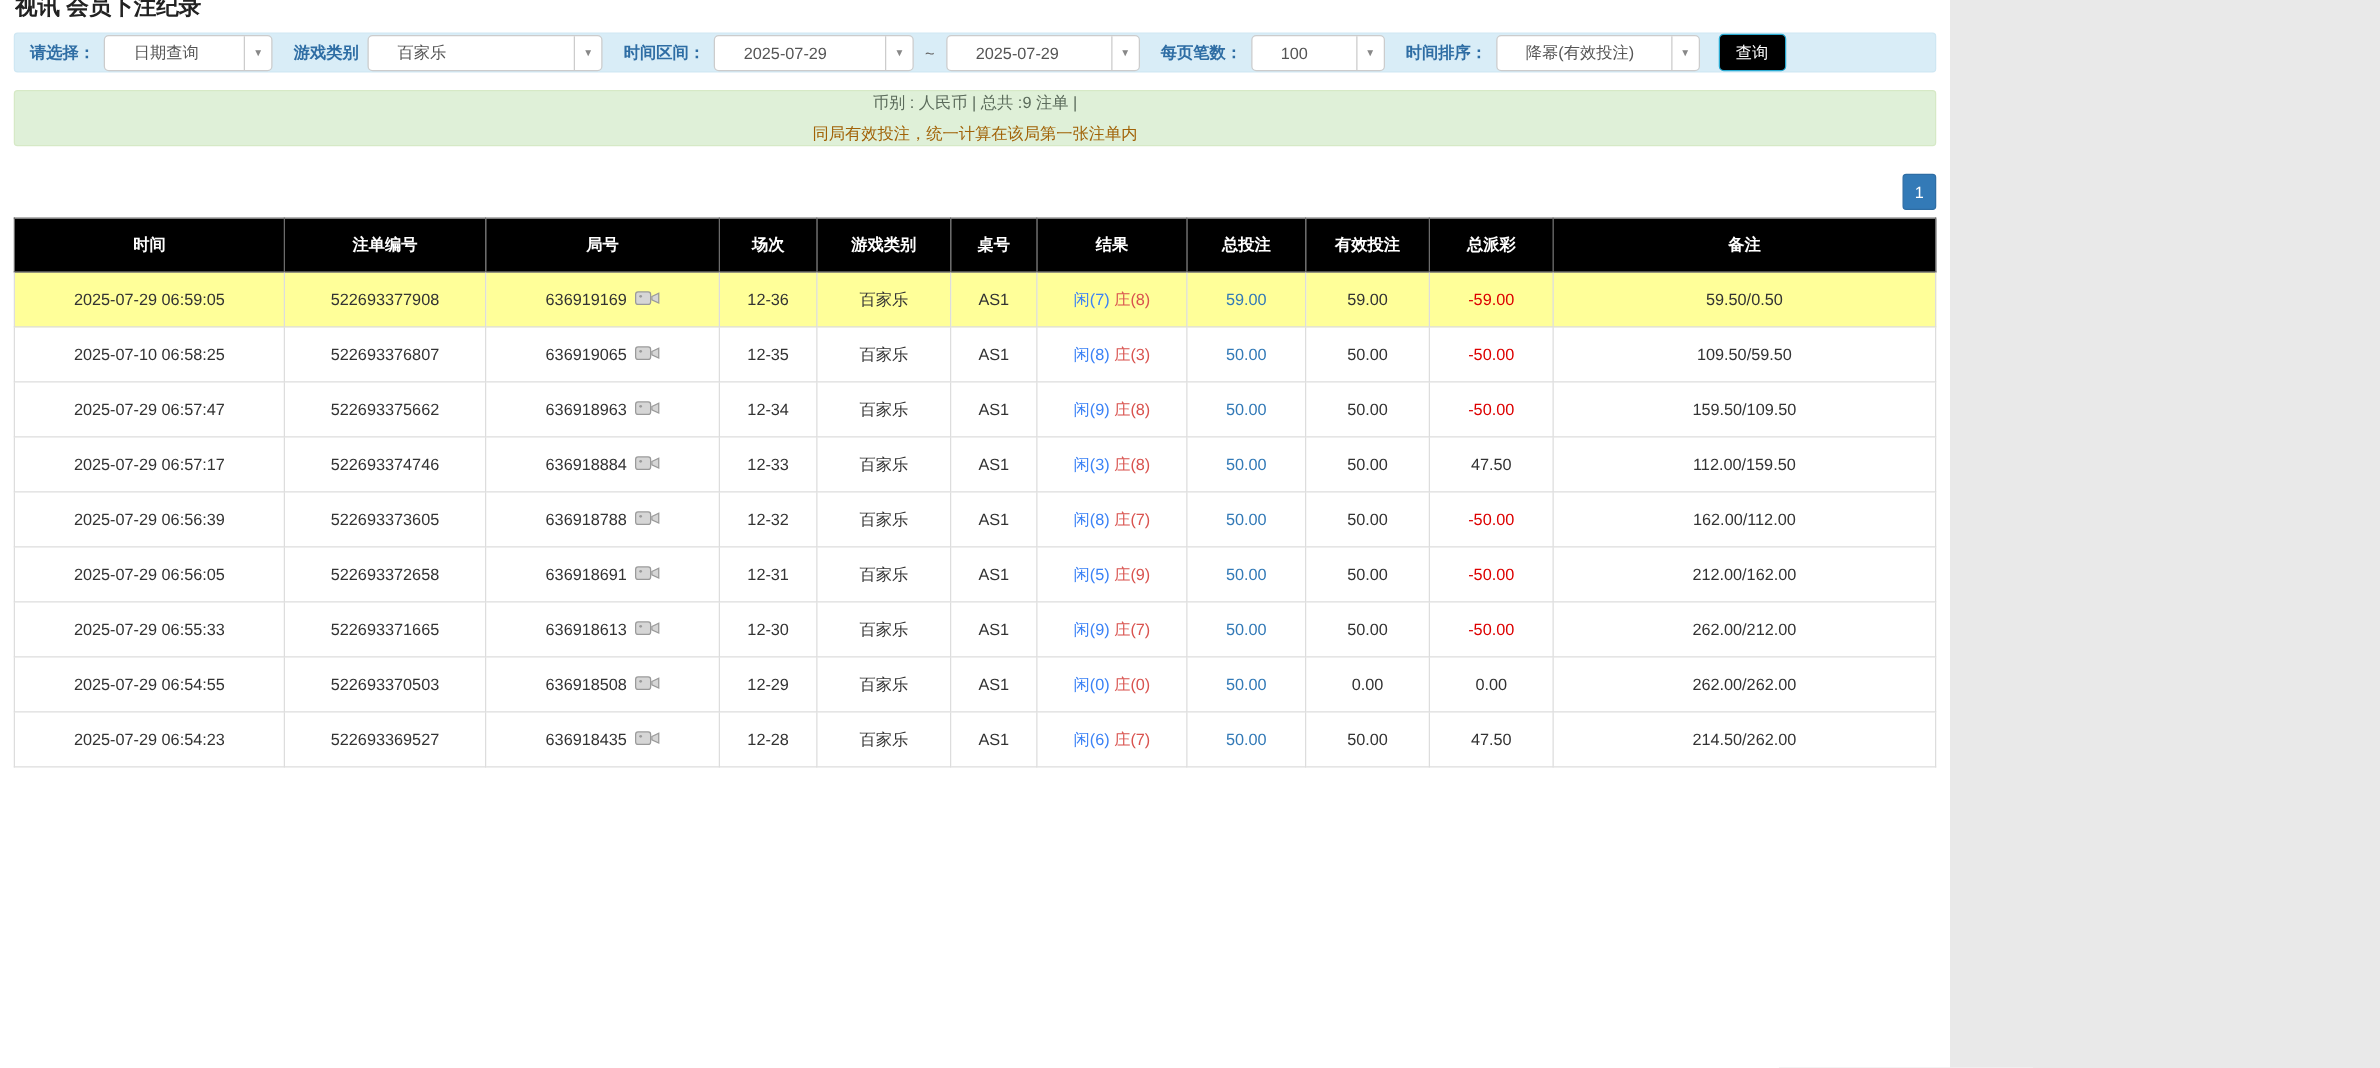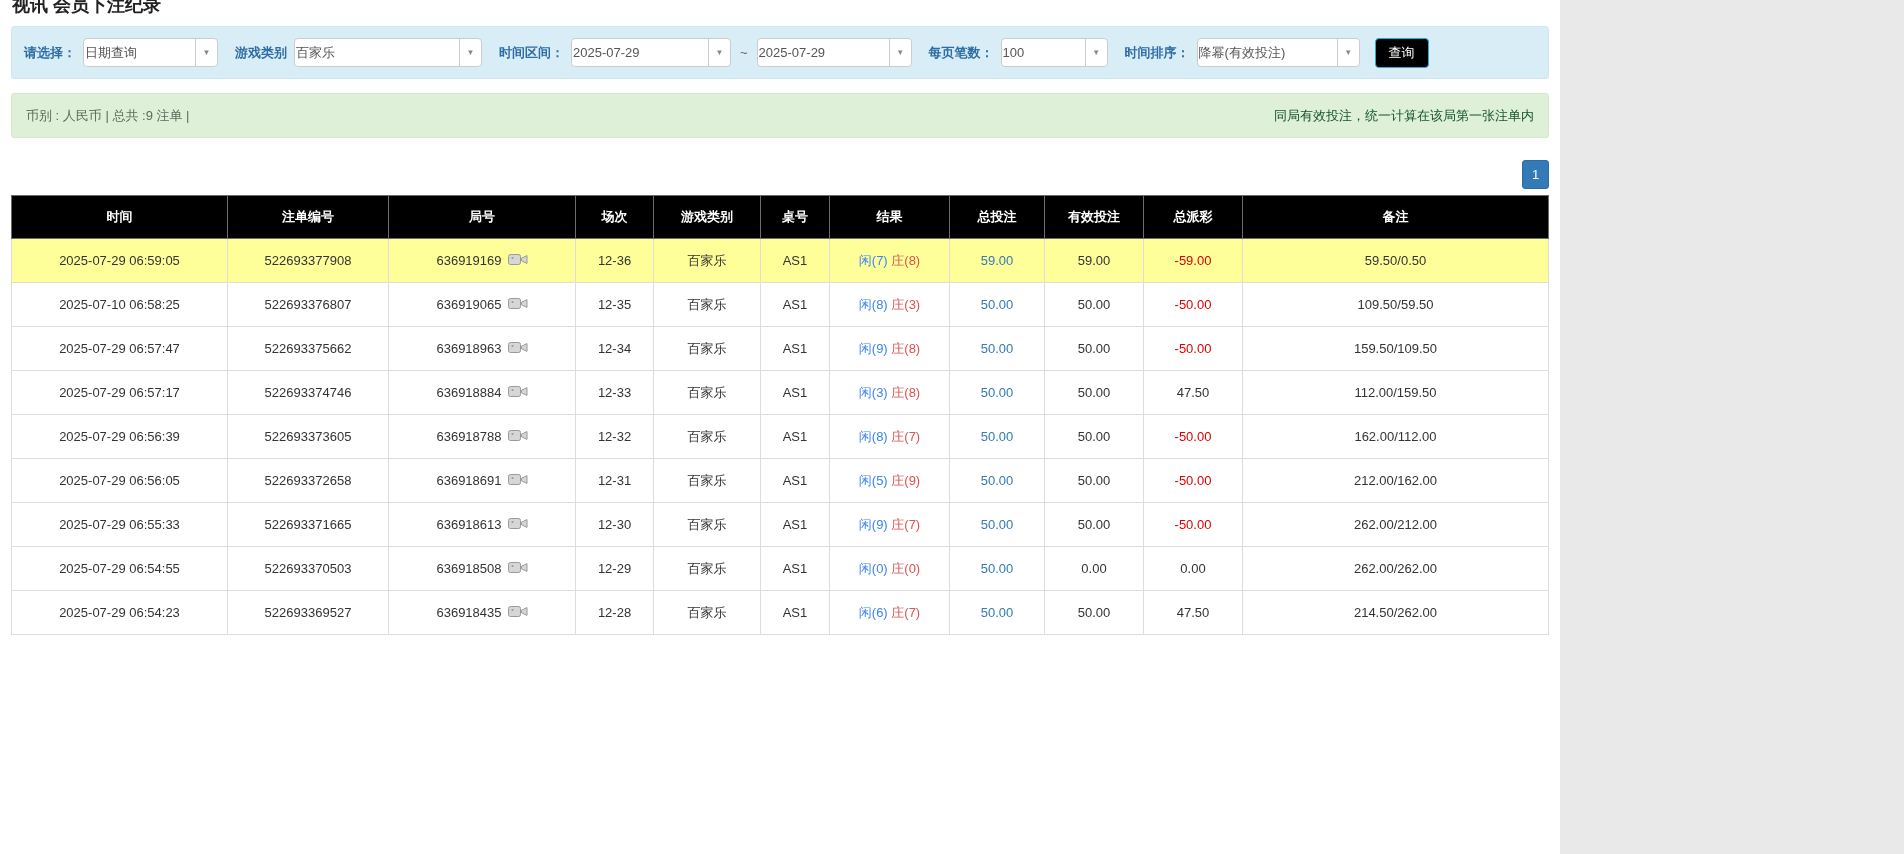--- a/index.html
+++ b/index.html
@@ -3,36 +3,36 @@
 <meta charset="utf-8">
 <style>
   * { box-sizing: border-box; }
   html,body { margin:0; padding:0; background:#e9e9e9; font-family:"Liberation Sans","DejaVu Sans",sans-serif; }
   .page { width:1560px; min-height:854px; background:#fff; padding:0 0 30px 0; overflow:hidden; }
 
   .page-title { font-size:18px; font-weight:bold; color:#222; margin:-7px 0 12px 12px; height:21px; overflow:hidden; white-space:nowrap; }
 
   
   .filter-bar { margin:0 11px; background:#d9edf7; border:1px solid #cfe7f3; border-radius:3px;
-                height:53px; display:flex; align-items:center; padding:0 12px; gap:7px; }
+                height:32px; display:flex; align-items:center; padding:0 12px; gap:7px; }
   .flabel { color:#2e6da4; font-weight:bold; font-size:13px; white-space:nowrap; }
   .flabel.sep { margin-left:10px; }
   .combo { background:#fff; border:1px solid #ccc; border-radius:4px; height:29px; display:flex; align-items:center; cursor:pointer; }
-  .combo-val { flex:1; padding:0 1px; font-size:13px; color:#555; white-space:nowrap; overflow:hidden; }
+  .combo-val { flex:1; padding:0 23px; font-size:13px; color:#555; white-space:nowrap; overflow:hidden; }
   .combo-arrow { width:22px; align-self:stretch; border-left:1px solid #ccc; display:flex; align-items:center; justify-content:center;
                  color:#888; font-size:8px; }
   .tilde { color:#666; font-size:13px; padding:0 2px; }
   .search-btn { margin-left:8px; background:#000000; color:#fff; border:1px solid #2aabd2; border-radius:4px;
                 height:30px; padding:0 13px; font-size:13px; cursor:pointer; font-family:inherit; }
 
   
   .summary-bar { margin:14px 11px 0; background:#dff0d8; border:1px solid #d6e9c6; border-radius:3px;
-                 height:45px; display:flex; align-items:center; justify-content:space-between; padding:0 14px; font-size:13px; }
+                 height:45px; display:flex; align-items:center; justify-content:space-between; padding:0 14px; font-size:13px;flex-direction:column; }
   .summary-left { color:#5b6b5b; }
-  .summary-right { color:#14532d; }
+  .summary-right { color:#a16207; }
 
   
   .pagination { margin:22px 11px 6px; text-align:right; }
   .page-btn { min-width:27px; height:29px; background:#337ab7; border:1px solid #2e6da4; color:#fff;
               border-radius:3px; font-size:13px; cursor:pointer; font-family:inherit; }
 
   
   table { width:1538px; margin:0 11px; border-collapse:collapse; table-layout:fixed; font-size:13px; text-align:center; }
   thead th { background:#000; color:#fff; font-weight:bold; height:27px; border:1px solid #6b6b6b; padding:12px 4px; }
   tbody td { border:1px solid #ddd; height:44px; color:#333; padding:0 4px; background:#fff; }

